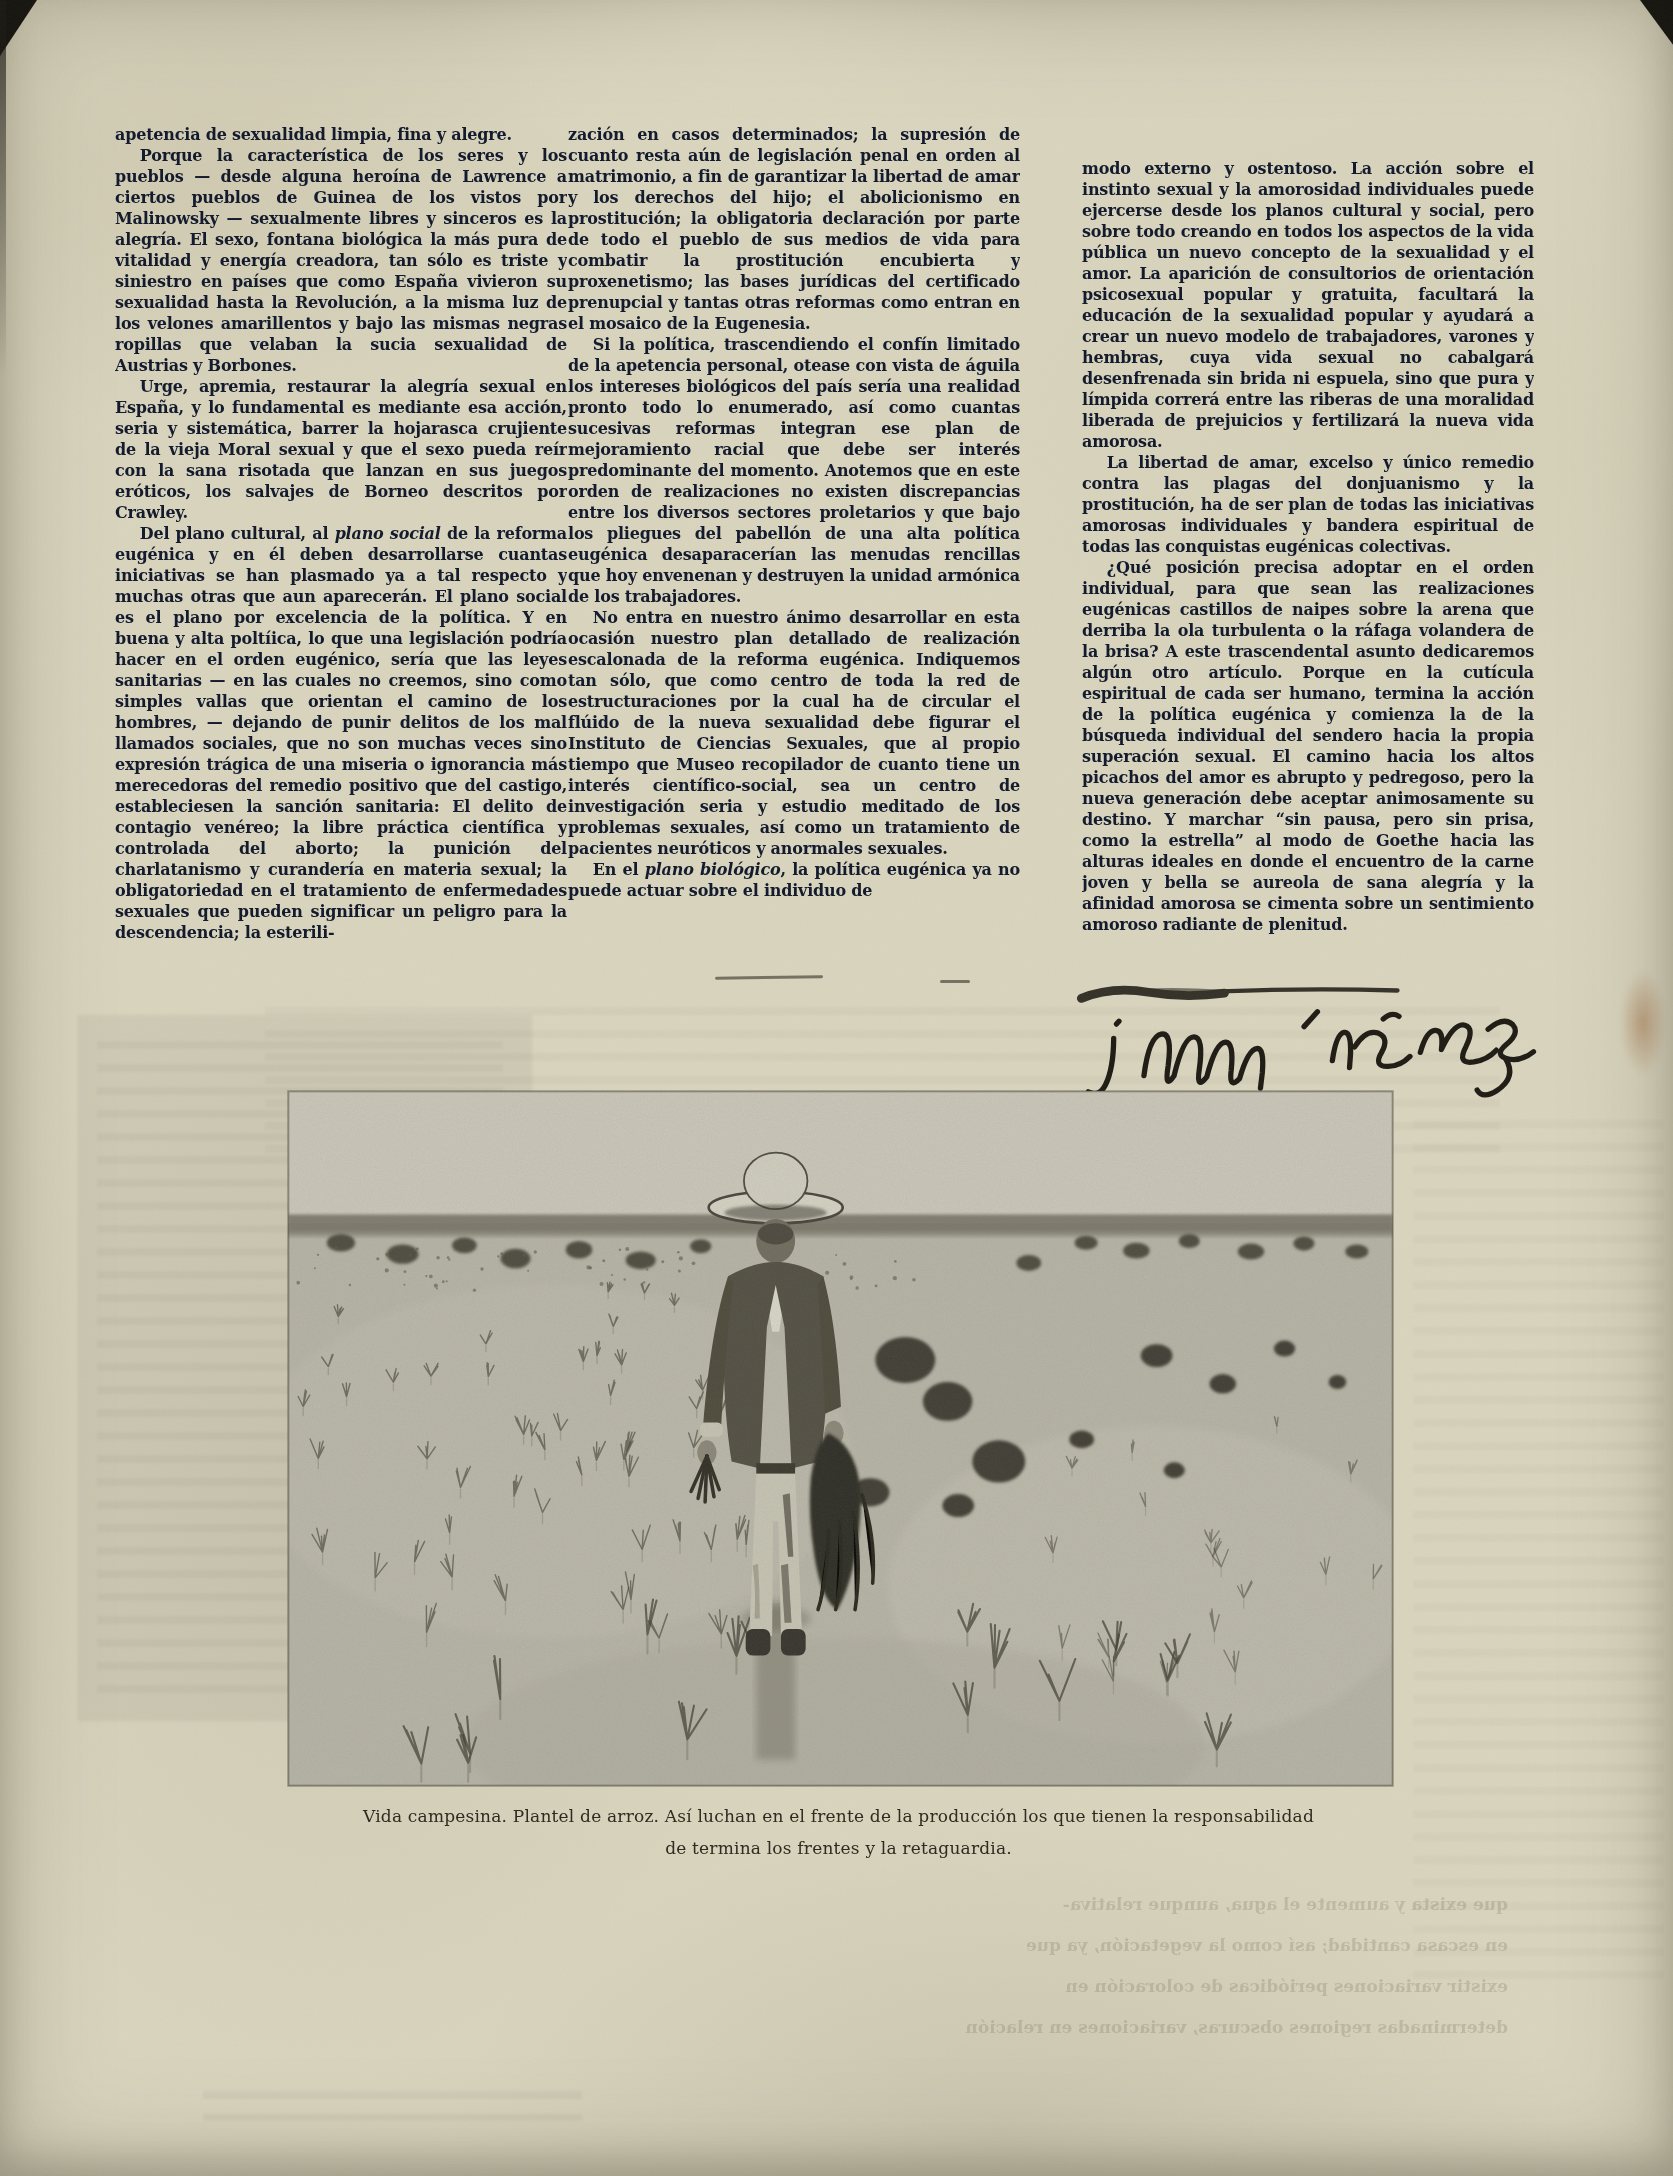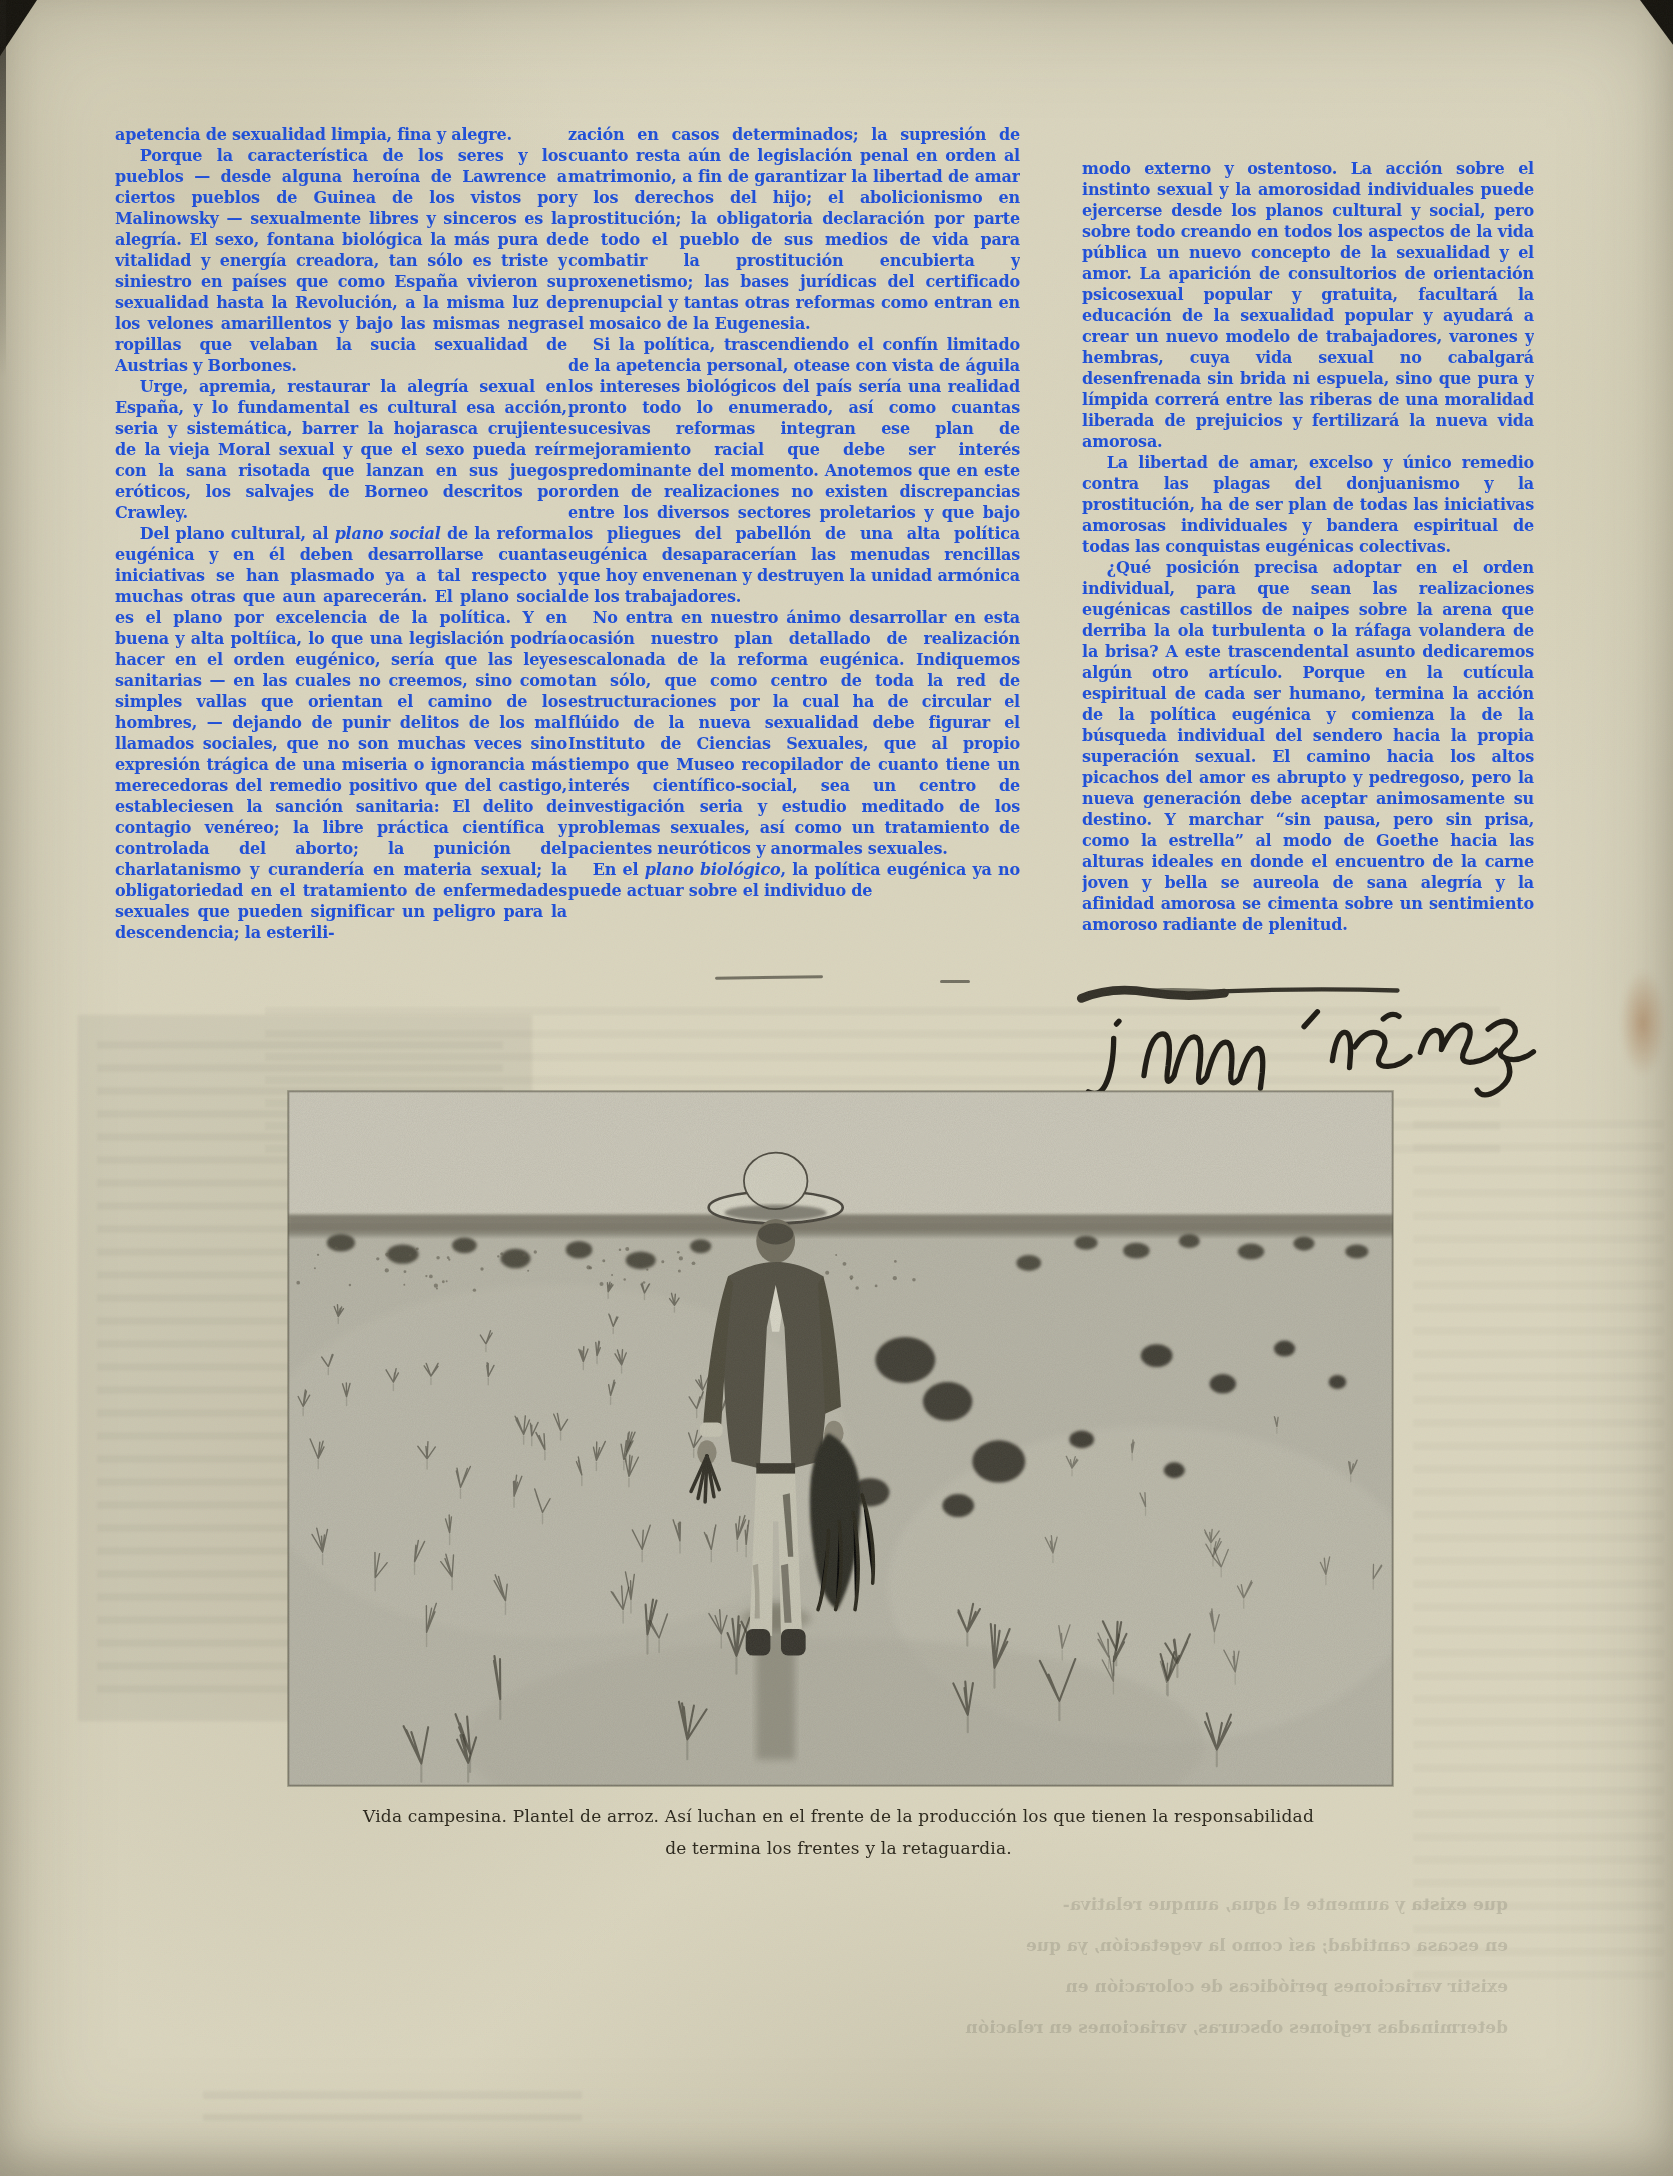--- a/index.html
+++ b/index.html
@@ -21,21 +21,21 @@
       radial-gradient(618px 794px at 20% 70%, rgba(150,146,126,.14), transparent 70%),
       radial-gradient(794px 441px at 60% 98%, rgba(140,134,110,.18), transparent 70%),
       radial-gradient(441px 265px at 45% 2%, rgba(225,220,195,.35), transparent 70%);
   }
   .noise{position:absolute;inset:0;width:100%;height:100%;opacity:.055;pointer-events:none;}
 
   
   .col{
     position:absolute;top:124px;width:452px;height:889px;overflow:hidden;
     font-size:16px;font-weight:700;line-height:21px;letter-spacing:-0.2px;
-    color:#1d4ed8;text-align:justify;
+    color:#0f172a;text-align:justify;
   }
   .col p{margin:0;text-indent:1.55em;}
   .col p.noindent{text-indent:0;}
   .col i{}
   #col0{left:115px;} #col1{left:568px;} #col2{left:1082px;margin-top:34px;}
 
   
   .caption{
     position:absolute;left:256px;top:1800px;width:1165px;
     font-size:17px;font-weight:400;line-height:32px;color:#2b271c;
@@ -94,21 +94,21 @@
   <div class="ghost-text" id="ghost-lines">
       <div>que exista y aumente el agua, aunque relativa-</div>
       <div>en escasa cantidad; así como la vegetación, ya que</div>
       <div>existir variaciones periódicas de coloración en</div>
       <div>determinadas regiones obscuras, variaciones en relación</div>
     </div>
 
   <div class="col" id="col0">
       <p class="noindent"><span>apetencia de sexualidad limpia, fina y alegre.</span></p>
       <p><span>Porque la característica de los seres y los pueblos — desde alguna heroína de Lawrence a ciertos pueblos de Guinea de los vistos por Malinowsky — sexualmente libres y sinceros es la alegría. El sexo, fontana biológica la más pura de vitalidad y energía creadora, tan sólo es triste y siniestro en países que como España vivieron su sexualidad hasta la Revolución, a la misma luz de los velones amarillentos y bajo las mismas negras ropillas que velaban la sucia sexualidad de Austrias y Borbones.</span></p>
-      <p><span>Urge, apremia, restaurar la alegría sexual en España, y lo fundamental es cultural esa acción, seria y sistemática, barrer la hojarasca crujiente de la vieja Moral sexual y que el sexo pueda reír con la sana risotada que lanzan en sus juegos eróticos, los salvajes de Borneo descritos por Crawley.</span></p>
+      <p><span>Urge, apremia, restaurar la alegría sexual en España, y lo fundamental es mediante esa acción, seria y sistemática, barrer la hojarasca crujiente de la vieja Moral sexual y que el sexo pueda reír con la sana risotada que lanzan en sus juegos eróticos, los salvajes de Borneo descritos por Crawley.</span></p>
       <p><span>Del plano cultural, al </span><i>plano social</i><span> de la reforma eugénica y en él deben desarrollarse cuantas iniciativas se han plasmado ya a tal respecto y muchas otras que aun aparecerán. El plano social es el plano por excelencia de la política. Y en buena y alta poltíica, lo que una legislación podría hacer en el orden eugénico, sería que las leyes sanitarias — en las cuales no creemos, sino como simples vallas que orientan el camino de los hombres, — dejando de punir delitos de los mal llamados sociales, que no son muchas veces sino expresión trágica de una miseria o ignorancia más merecedoras del remedio positivo que del castigo, estableciesen la sanción sanitaria: El delito de contagio venéreo; la libre práctica científica y controlada del aborto; la punición del charlatanismo y curandería en materia sexual; la obligatoriedad en el tratamiento de enfermedades sexuales que pueden significar un peligro para la descendencia; la esterili-</span></p>
     </div>
   <div class="col" id="col1">
       <p class="noindent"><span>zación en casos determinados; la supresión de cuanto resta aún de legislación penal en orden al matrimonio, a fin de garantizar la libertad de amar y los derechos del hijo; el abolicionismo en prostitución; la obligatoria declaración por parte de todo el pueblo de sus medios de vida para combatir la prostitución encubierta y proxenetismo; las bases jurídicas del certificado prenupcial y tantas otras reformas como entran en el mosaico de la Eugenesia.</span></p>
       <p><span>Si la política, trascendiendo el confín limitado de la apetencia personal, otease con vista de águila los intereses biológicos del país sería una realidad pronto todo lo enumerado, así como cuantas sucesivas reformas integran ese plan de mejoramiento racial que debe ser interés predominante del momento. Anotemos que en este orden de realizaciones no existen discrepancias entre los diversos sectores proletarios y que bajo los pliegues del pabellón de una alta política eugénica desaparacerían las menudas rencillas que hoy envenenan y destruyen la unidad armónica de los trabajadores.</span></p>
       <p><span>No entra en nuestro ánimo desarrollar en esta ocasión nuestro plan detallado de realización escalonada de la reforma eugénica. Indiquemos tan sólo, que como centro de toda la red de estructuraciones por la cual ha de circular el flúido de la nueva sexualidad debe figurar el Instituto de Ciencias Sexuales, que al propio tiempo que Museo recopilador de cuanto tiene un interés científico-social, sea un centro de investigación seria y estudio meditado de los problemas sexuales, así como un tratamiento de pacientes neuróticos y anormales sexuales.</span></p>
       <p><span>En el </span><i>plano biológico</i><span>, la política eugénica ya no puede actuar sobre el individuo de</span></p>
     </div>
   <div class="col" id="col2">
       <p class="noindent"><span>modo externo y ostentoso. La acción sobre el instinto sexual y la amorosidad individuales puede ejercerse desde los planos cultural y social, pero sobre todo creando en todos los aspectos de la vida pública un nuevo concepto de la sexualidad y el amor. La aparición de consultorios de orientación psicosexual popular y gratuita, facultará la educación de la sexualidad popular y ayudará a crear un nuevo modelo de trabajadores, varones y hembras, cuya vida sexual no cabalgará desenfrenada sin brida ni espuela, sino que pura y límpida correrá entre las riberas de una moralidad liberada de prejuicios y fertilizará la nueva vida amorosa.</span></p>

